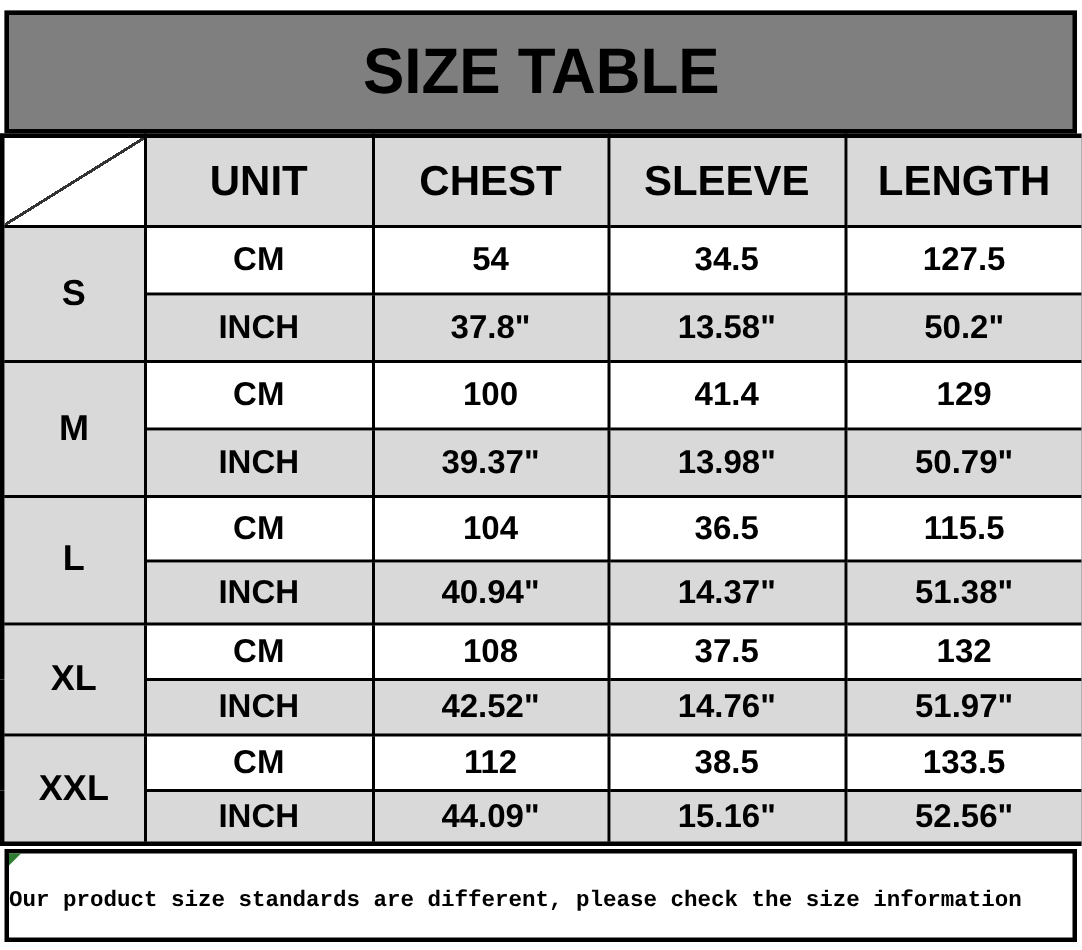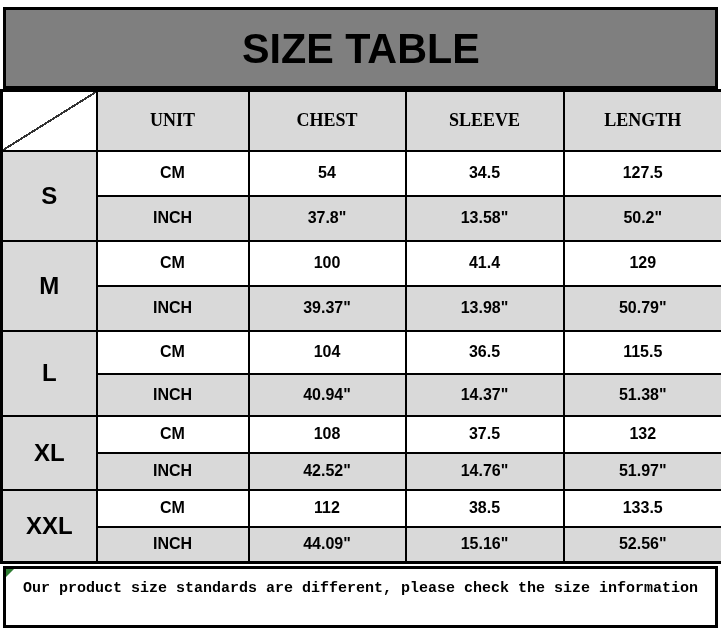--- a/index.html
+++ b/index.html
@@ -30,43 +30,43 @@
     border:3px solid var(--border,#000);
   }
   .size-table col.c0{width:95px;}
   .size-table col.c1{width:152px;}
   .size-table col.c2{width:157px;}
   .size-table col.c3{width:158px;}
   .size-table col.c4{width:159px;}
   .size-table th,.size-table td{
     border:2px solid var(--border,#000);
     text-align:center;vertical-align:middle;
-    font-weight:bold;font-size:16px;background:#fff;
+    font-weight:bold;font-size:22px;background:#fff;
     overflow:hidden;
   }
-  .size-table thead th{background:var(--cell-gray,#d9d9d9);height:60px;font-size:18px;font-family:Liberation Serif, serif;}
+  .size-table thead th{background:var(--cell-gray,#d9d9d9);height:60px;font-size:28px;}
   .size-table th.corner{
     background:#fff;position:relative;padding:0;
   }
   .size-table th.corner .diag{
     position:absolute;inset:0;
     background:linear-gradient(to bottom right,
       transparent calc(50% - 1px), #333 calc(50% - 1px),
       #333 calc(50% + 1px), transparent calc(50% + 1px));
   }
   td.size-cell{background:var(--cell-gray,#d9d9d9);font-size:24px;}
   tr.row-inch td{background:var(--cell-gray,#d9d9d9);}
   tr.h45{height:45px;} tr.h43{height:43px;} tr.h42{height:42px;}
   tr.h37{height:37px;} tr.h36{height:36px;}
 
   
   .note{
     margin:2px 3px 0 3px;height:62px;border:3px solid var(--border,#000);
     position:relative;background:#fff;
-    display:flex;flex-direction:column;align-items:center;
+    display:flex;flex-direction:row;align-items:center;
     padding-top:7px;
     font-family:"Liberation Mono","DejaVu Sans Mono",monospace;
     font-weight:bold;font-size:15px;line-height:25px;white-space:nowrap;
   }
   .note .marker{
     position:absolute;top:0;left:0;width:0;height:0;
     border-left:8px solid var(--note-marker,#2e7d32);
     border-bottom:8px solid transparent;
   }
 </style>

